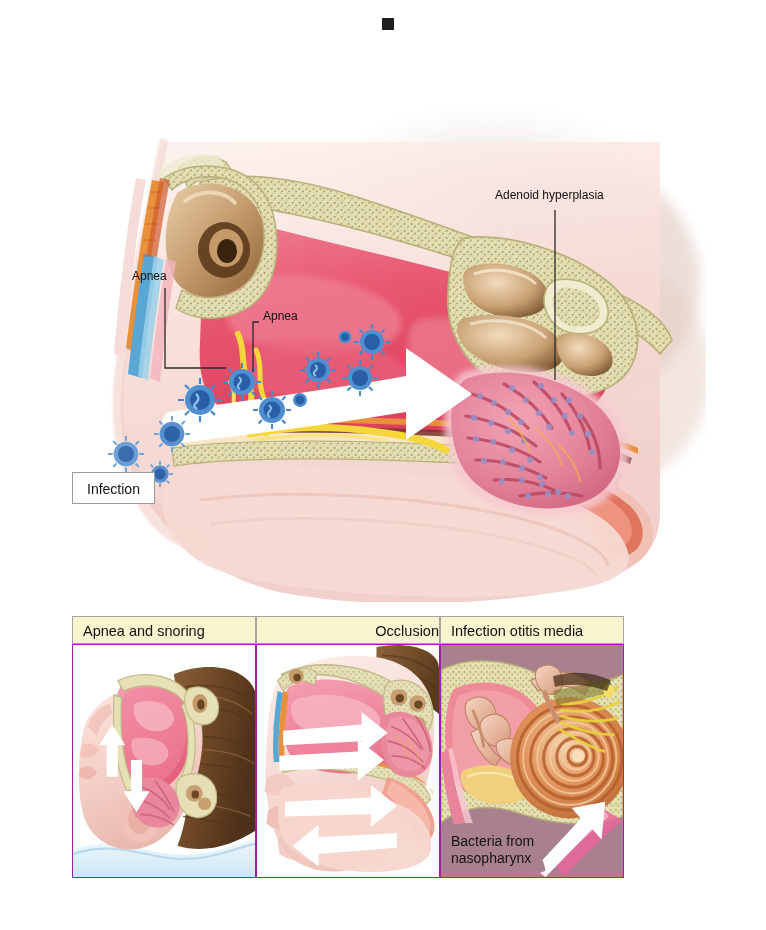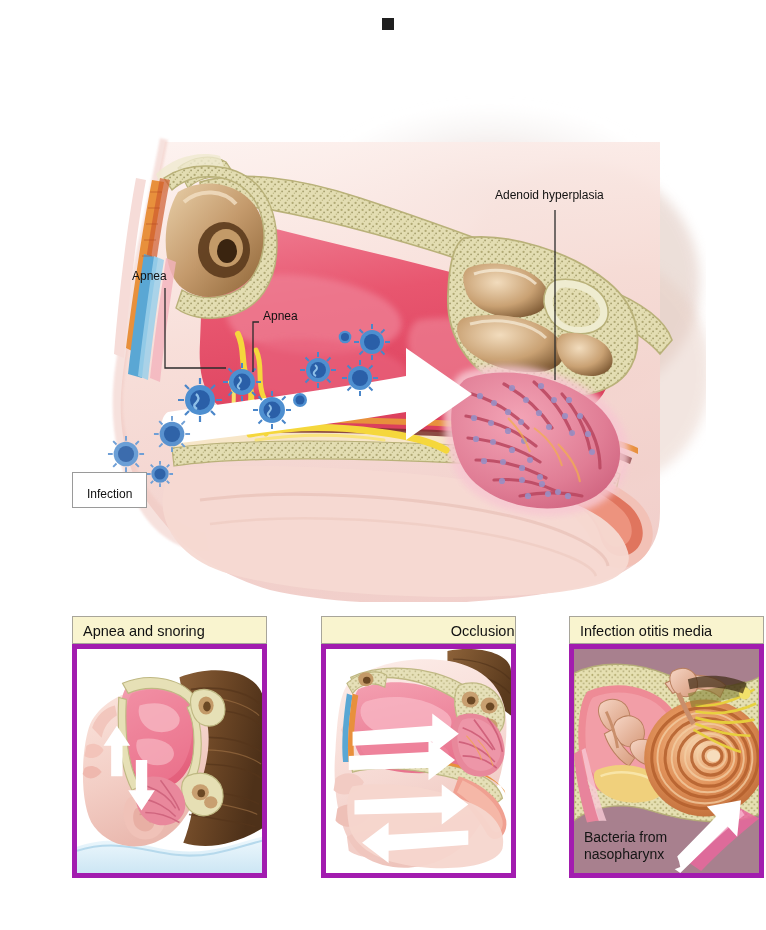--- a/index.html
+++ b/index.html
@@ -38,42 +38,42 @@
   .lbl{
     position:absolute;font-size:12px;color:#111;white-space:nowrap;
     line-height:1.15;
   }
   .lbl-adenoid{left:435px;top:107px;}
   .lbl-virus{left:72px;top:188px;}
   .lbl-mucus{left:203px;top:228px;}
 
   .boxlbl{
     position:absolute;background:#ffffff;border:1px solid #9a9a9a;
-    font-size:12px;color:#111;padding:14px 14px 6px 14px;
+    font-size:14px;color:#111;padding:8px 14px 6px 14px;
     white-space:nowrap;
   }
   .box-infection{left:12px;top:390px;}
 
   
   .panels{
-    position:absolute;left:72px;top:616px;width:692px;height:262px;
+    position:absolute;left:72px;top:616px;width:552px;height:262px;
     display:flex;justify-content:space-between;
   }
   .panel{width:195px;display:flex;flex-direction:column;}
   .panel-header{
     background:#f9f4cf;border:1px solid #a8a59a;
     font-size:14.5px;color:#111;
     height:28px;line-height:28px;
     padding:0 10px;box-sizing:border-box;
     overflow:hidden;
   }
   .panel-header.center{text-align:right;padding:0;}
   .panel-body{
     margin-top:0;flex:1;
-    border:5px solid #a21caf;
+    border:1px solid #a21caf;
     position:relative;overflow:hidden;background:#ffffff;
   }
   .panel-body.mauve{background:#a8808e;}
   .panel-caption{
     position:absolute;left:10px;bottom:10px;
     font-size:14px;color:#141414;line-height:1.22;
     white-space:pre-line;
   }
   .panel-svg{position:absolute;left:0;top:0;width:100%;height:100%;}
 </style>

